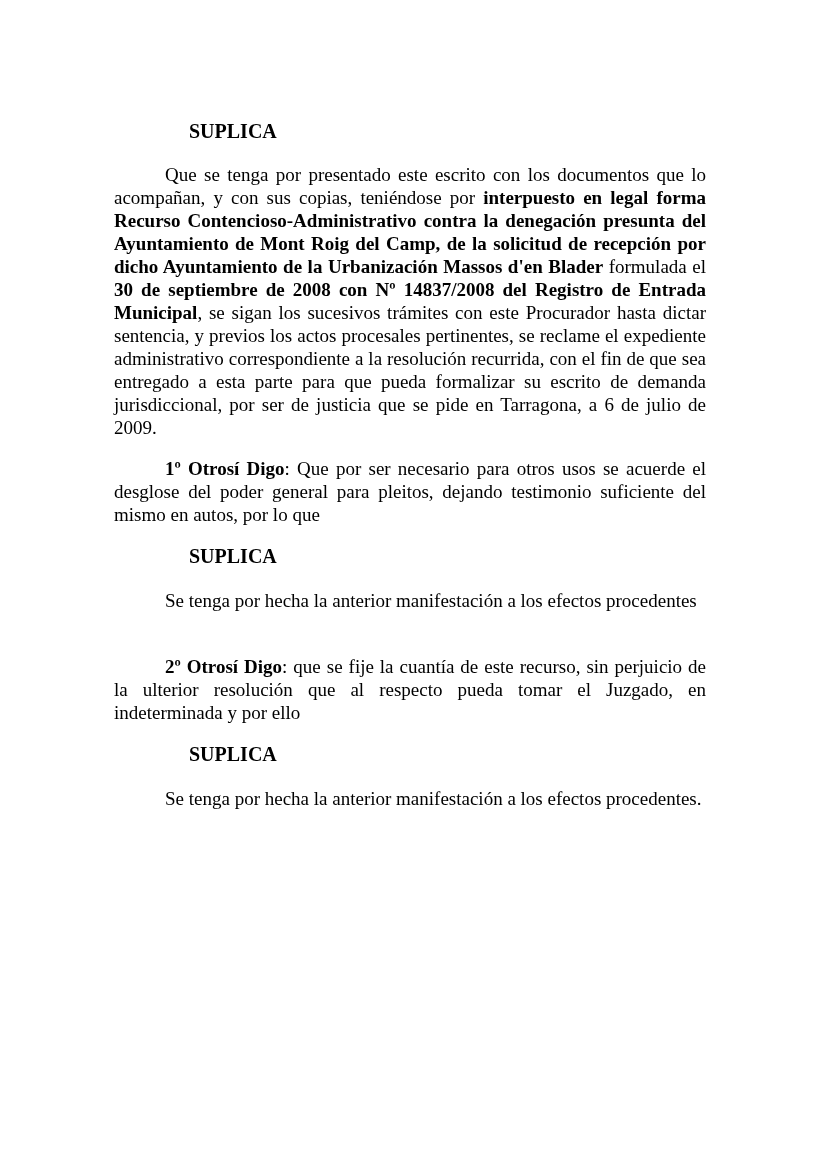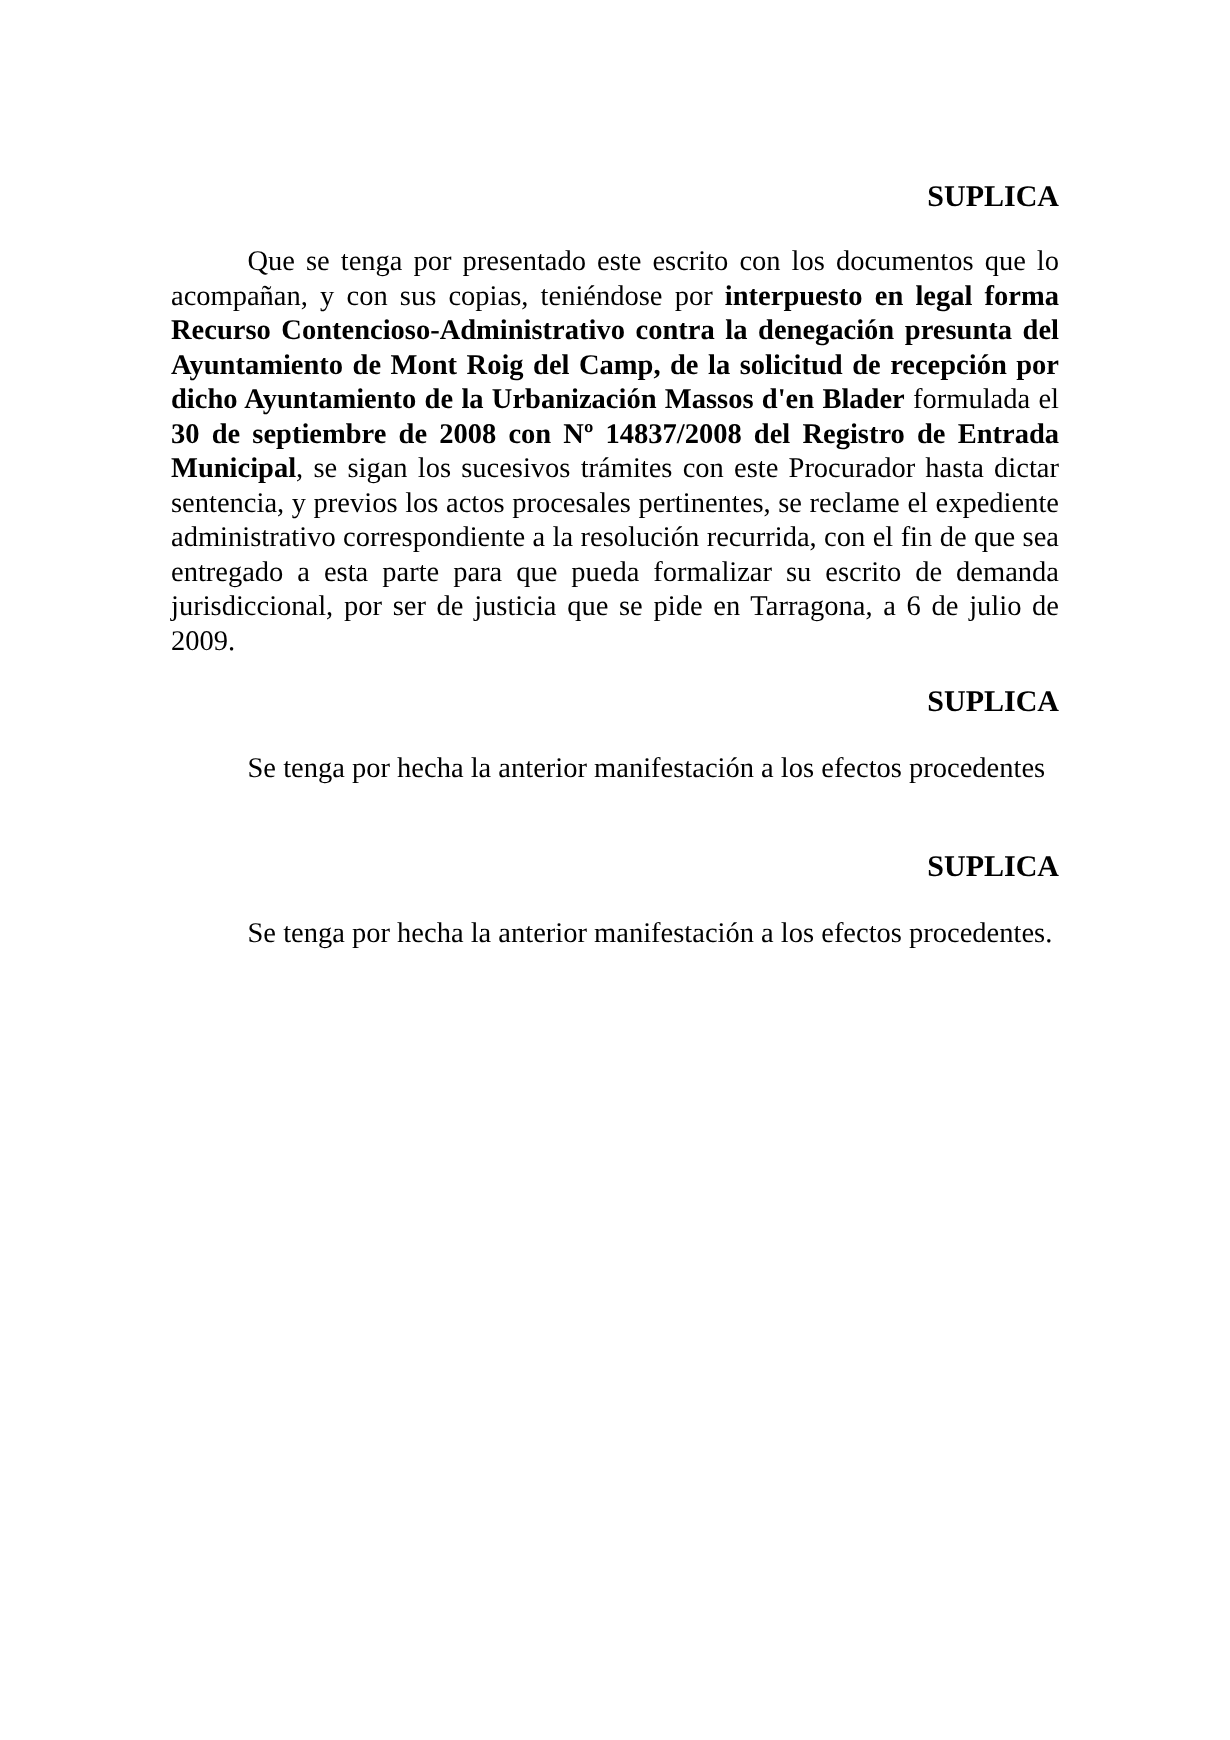--- a/index.html
+++ b/index.html
@@ -18,22 +18,22 @@
     font-family: "Liberation Serif", "DejaVu Serif", serif;
     font-size: 19px;
     line-height: 23px;
     text-align: justify;
     overflow: hidden;
   }
   .doc-heading {
     font-size: 20px;
     font-weight: bold;
     line-height: 23px;
-    margin: 0 0 0 36px;
-    text-align: right;
+    margin: 0 0 0 75px;
+    text-align: left;
   }
   .para {
     margin: 0;
     text-indent: 51px;
   }
   .b { font-weight: bold; margin-top: 36px; }
   
   .gap20 { margin-bottom: 20px; }
   .gap18 { margin-bottom: 18px; }
   .gap19 { margin-bottom: 19px; }
@@ -42,23 +42,25 @@
 </style>
 </head>
 <body>
 
 <div class="page">
 
   <h2 class="doc-heading gap20">SUPLICA</h2>
 
   <p class="para gap18"><span>Que se tenga por presentado este escrito con los documentos que lo acompañan, y con sus copias, teniéndose por </span><span class="b">interpuesto en legal forma Recurso Contencioso-Administrativo contra la denegación presunta del Ayuntamiento de Mont Roig del Camp, de la solicitud de recepción por dicho Ayuntamiento de la Urbanización Massos d'en Blader</span><span> formulada el </span><span class="b">30 de septiembre de 2008 con Nº 14837/2008 del Registro de Entrada Municipal</span><span>, se sigan los sucesivos trámites con este Procurador hasta dictar sentencia, y previos los actos procesales pertinentes, se reclame el expediente administrativo correspondiente a la resolución recurrida, con el fin de que sea entregado a esta parte para que pueda formalizar su escrito de demanda jurisdiccional, por ser de justicia que se pide en Tarragona, a 6 de julio de 2009.</span></p>
 
+  <p class="para gap19"><span class="b">1º Otrosí Digo</span><span>: Que por ser necesario para otros usos se acuerde el desglose del poder general para pleitos, dejando testimonio suficiente del mismo en autos, por lo que</span></p>
 
   <h2 class="doc-heading gap21">SUPLICA</h2>
 
   <p class="para gap43">Se tenga por hecha la anterior manifestación a los efectos procedentes</p>
 
+  <p class="para gap19"><span class="b">2º Otrosí Digo</span><span>: que se fije la cuantía de este recurso, sin perjuicio de la ulterior resolución que al respecto pueda tomar el Juzgado, en indeterminada y por ello</span></p>
 
   <h2 class="doc-heading gap21">SUPLICA</h2>
 
   <p class="para">Se tenga por hecha la anterior manifestación a los efectos procedentes.</p>
 
 </div>
 
 </body></html>

